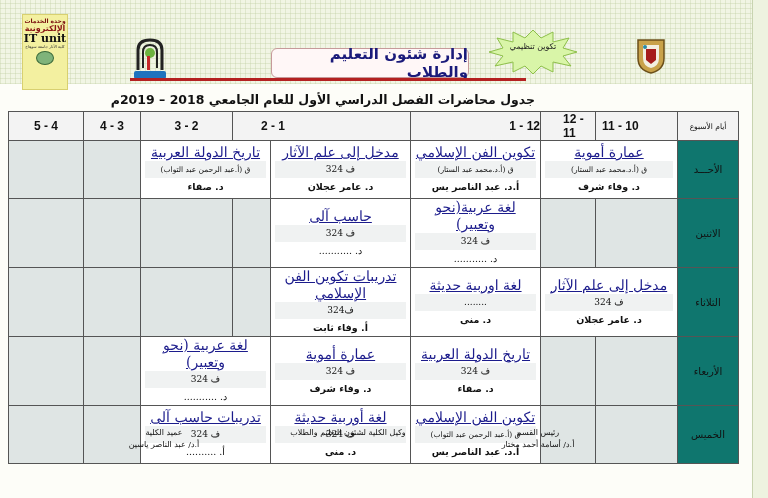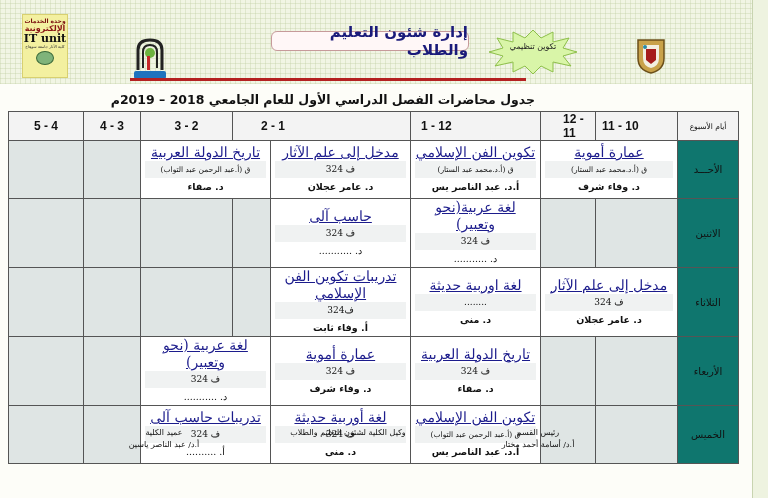--- a/index.html
+++ b/index.html
@@ -21,38 +21,38 @@
     background: #eef3e0; border-left: 1px solid #c8d4b0;
   }
   .top-band {
     position: absolute; left: 0; top: 0; width: 752px; height: 84px;
     background-color: #f1f5e4;
     background-image:
       repeating-linear-gradient(0deg, rgba(190,205,160,0.35) 0 1px, transparent 1px 5px),
       repeating-linear-gradient(90deg, rgba(190,205,160,0.35) 0 1px, transparent 1px 5px);
   }
   .it-logo {
-    position: absolute; left: 22px; top: 14px; width: 46px; height: 64px;
+    position: absolute; left: 22px; top: 14px; width: 46px; height: 76px;
     background: #f3f0a0; border: 1px solid #d8d070;
     display: flex; flex-direction: column; align-items: center; justify-content: flex-start;
     font-family: "DejaVu Sans", sans-serif; overflow: hidden;
   }
   .it-logo .l1 { font-size: 6px; color: #7a1010; font-weight: bold; margin-top: 2px; }
   .it-logo .l2 { font-size: 8px; color: #8a1515; font-weight: bold; line-height: 9px; }
   .it-logo .l3 { font-size: 11px; color: #111; font-weight: bold; line-height: 11px; font-family: "DejaVu Serif", serif; }
   .it-logo .l4 { font-size: 4px; color: #333; }
   .it-logo .face { width: 18px; height: 14px; background: #7fb37a; border-radius: 50%; margin-top: 2px; border: 1px solid #3a6a3a; }
   .faculty-logo {
     position: absolute; left: 130px; top: 38px; width: 40px; height: 42px;
   }
   .red-rule {
     position: absolute; left: 130px; top: 78px; width: 396px; height: 3px; background: #b42121;
   }
   .title-box {
-    position: absolute; left: 271px; top: 31px; width: 198px; height: 20px;
+    position: absolute; left: 271px; top: 48px; width: 198px; height: 30px;
     background: #fff7f7; border: 1px solid #c69a9a; border-radius: 6px;
     display: flex; align-items: center; justify-content: center;
     font-family: "DejaVu Sans", sans-serif; font-weight: bold; font-size: 15px; color: #1a1a7a;
     direction: rtl;
   }
   .burst {
     position: absolute; left: 487px; top: 28px; width: 92px; height: 48px;
   }
   .burst-text {
     position: absolute; left: 487px; top: 42px; width: 92px; text-align: center;
@@ -154,21 +154,21 @@
         <col style="width:55px">
         <col style="width:82px">
         <col style="width:61px">
     </colgroup>
     <tbody>
         <tr>
       <th>5 - 4</th>
       <th>4 - 3</th>
       <th>3 - 2</th>
       <th colspan="2" style="text-align:left;padding-left:28px">2 - 1</th>
-      <th style="text-align:left;padding-left:10px">1 - 12</th>
+      <th style="text-align:right;padding-left:10px">1 - 12</th>
       <th style="text-align:left;padding-left:22px">12 - 11</th>
       <th style="text-align:left;padding-left:6px">11 - 10</th>
       <th class="days-hdr">أيام الأسبوع</th>
     </tr>
 
     <tr class="row">
       <td class="empty"></td>
       <td class="empty"></td>
       <td colspan="2">
         <div class="lec">

